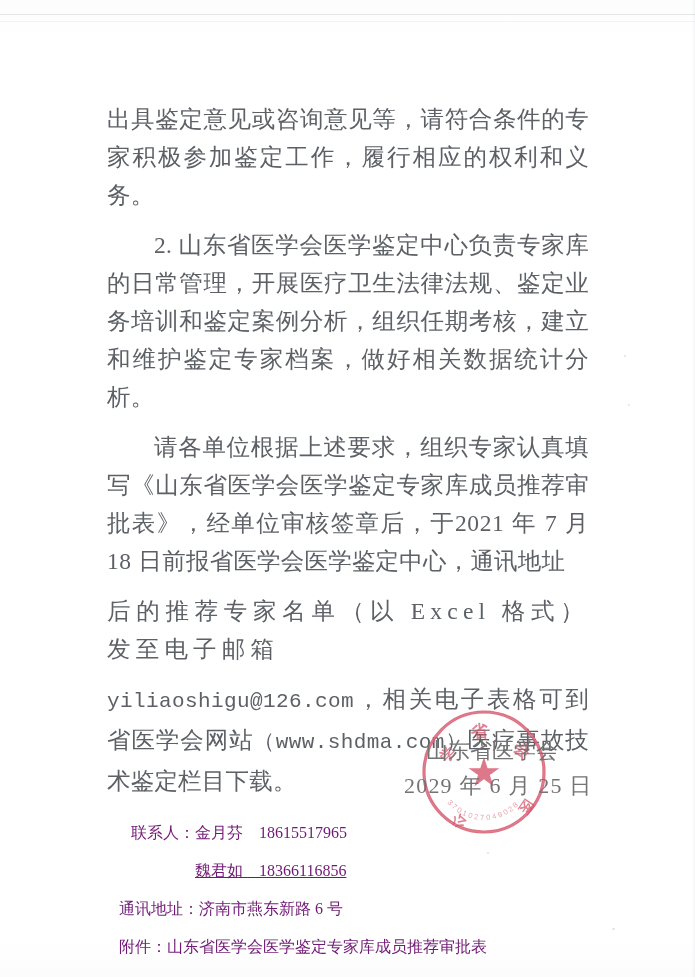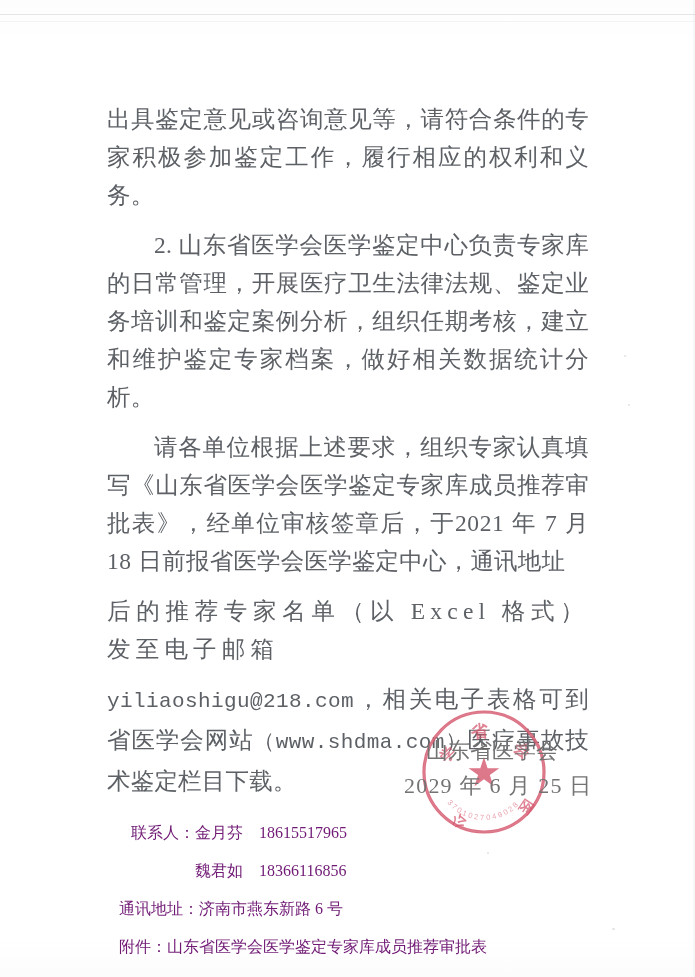--- a/index.html
+++ b/index.html
@@ -87,21 +87,21 @@
     margin-top: 14px;
   }
   .contact-line {
     font-size: 16px;
     line-height: 38px;
     color: #701a75;
     white-space: pre;
     text-align: left;
   }
   .contact-line.lvl1 { padding-left: 36px; }
-  .contact-line.lvl2 { padding-left: 100px; }
+  .contact-line.lvl2 { padding-left: 100px; text-decoration: underline; }
   .contact-line.lvl0 { padding-left: 24px; }
 
   
   .sign-block {
     position: absolute;
     left: 404px;
     top: 733px;
     width: 210px;
     z-index: 3;
   }
@@ -145,21 +145,21 @@
 
   <p class="para indent">2. 山东省医学会医学鉴定中心负责专家库的日常管理，开展医疗卫生法律法规、鉴定业务培训和鉴定案例分析，组织任期考核，建立和维护鉴定专家档案，做好相关数据统计分析。</p>
 
   <p class="para indent">
     <span>请各单位根据上述要求，组织专家认真填写《山东省医学会医学鉴定专家库成员推荐审批表》，经单位审核签章后，于</span><span class="num-run">2021 年 7 月 18 日</span><span>前报省医学会医学鉴定中心，通讯地址</span>
   </p>
 
   <div class="para stretched">后的推荐专家名单（以 Excel 格式）发至电子邮箱</div>
 
   <p class="para">
-    <span class="mono-run">yiliaoshigu@218.com</span><span>，相关电子表格可到省医学会网站</span><span class="mono-run">（www.shdma.com）</span><span>医疗事故技术鉴定栏目下载。</span>
+    <span class="mono-run">yiliaoshigu@126.com</span><span>，相关电子表格可到省医学会网站</span><span class="mono-run">（www.shdma.com）</span><span>医疗事故技术鉴定栏目下载。</span>
   </p>
 
 
   <div class="contact-block">
     <div class="contact-line lvl1"><span>联系人：</span><span>金月芬</span>　<span>18615517965</span></div>
 
     <div class="contact-line lvl2"><span>魏君如</span>　<span>18366116856</span></div>
 
 
     <div class="contact-line lvl0"><span>通讯地址：</span><span>济南市燕东新路 6 号</span></div>

